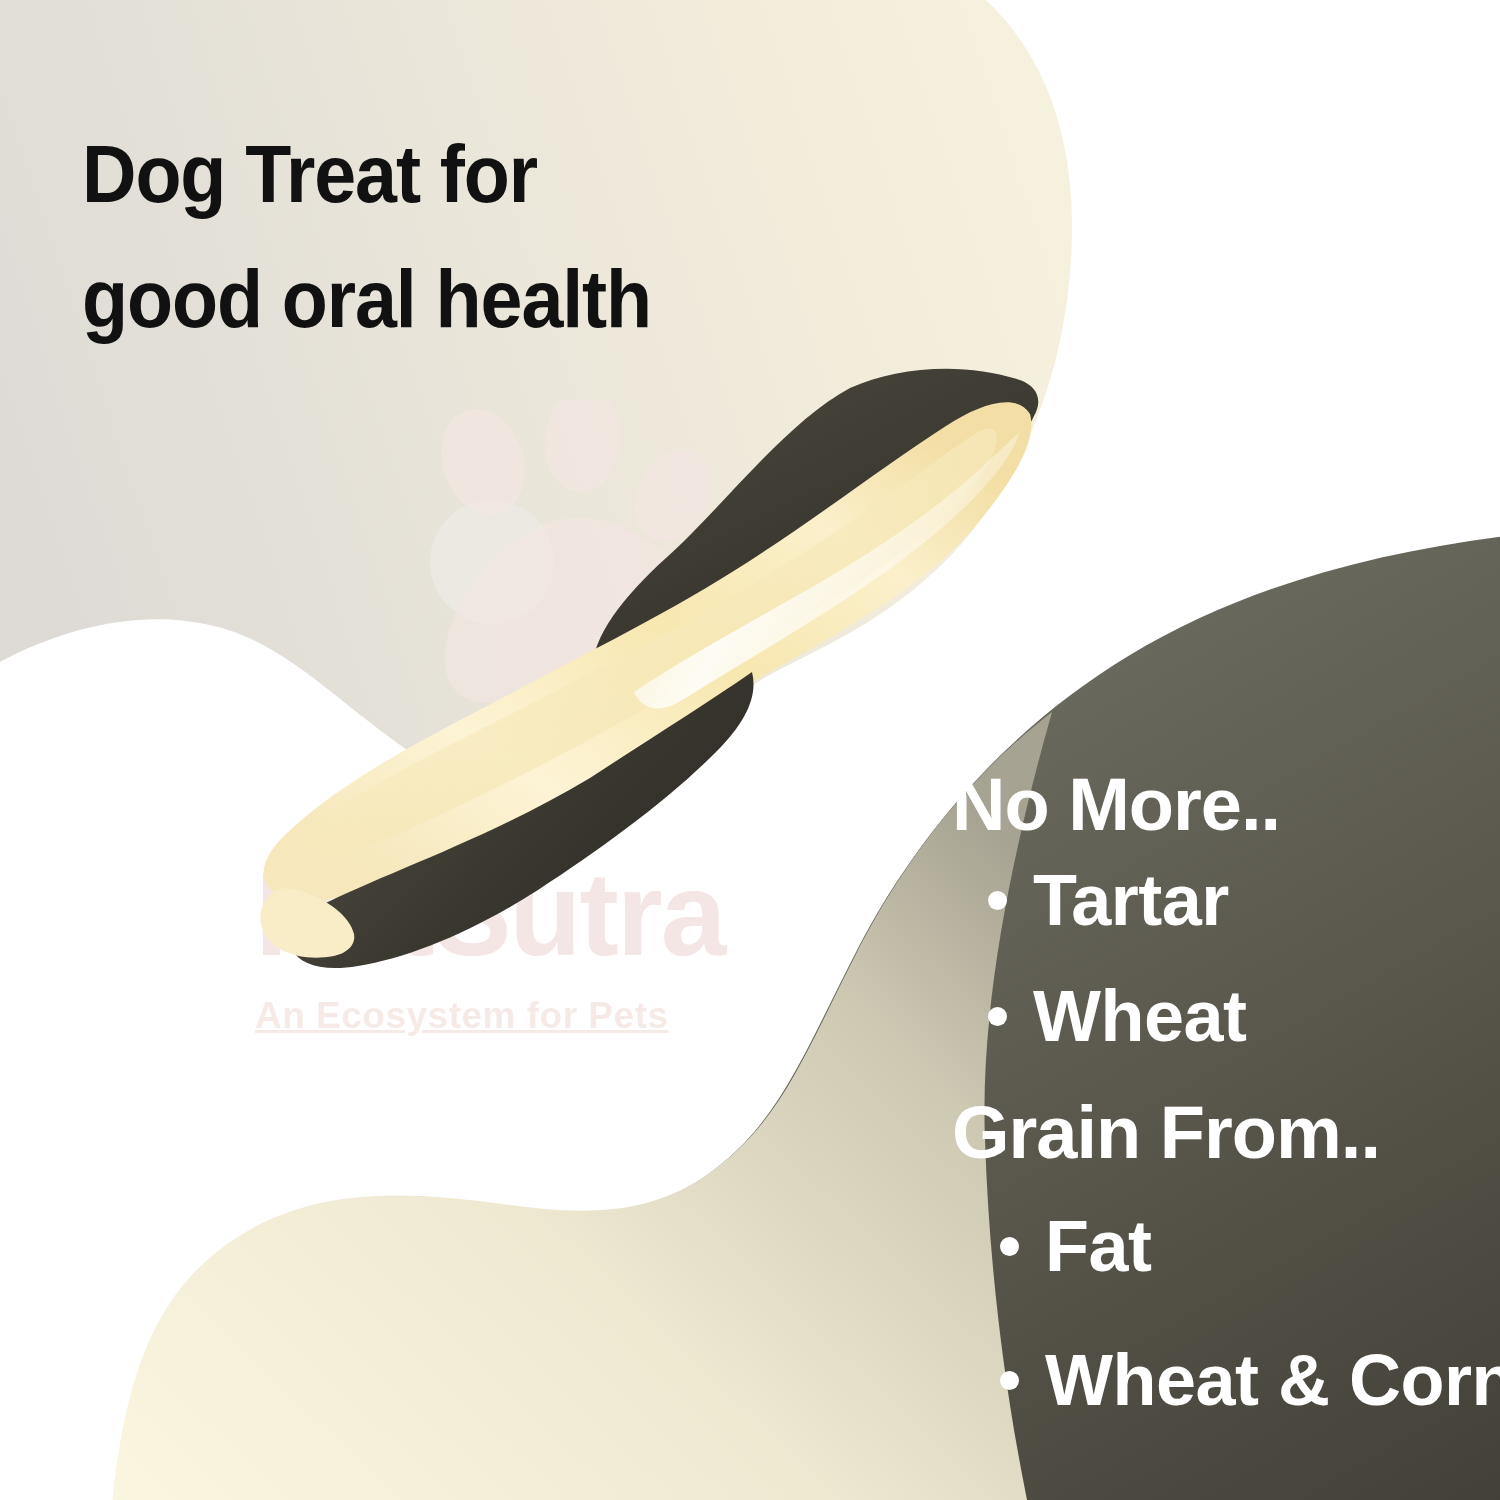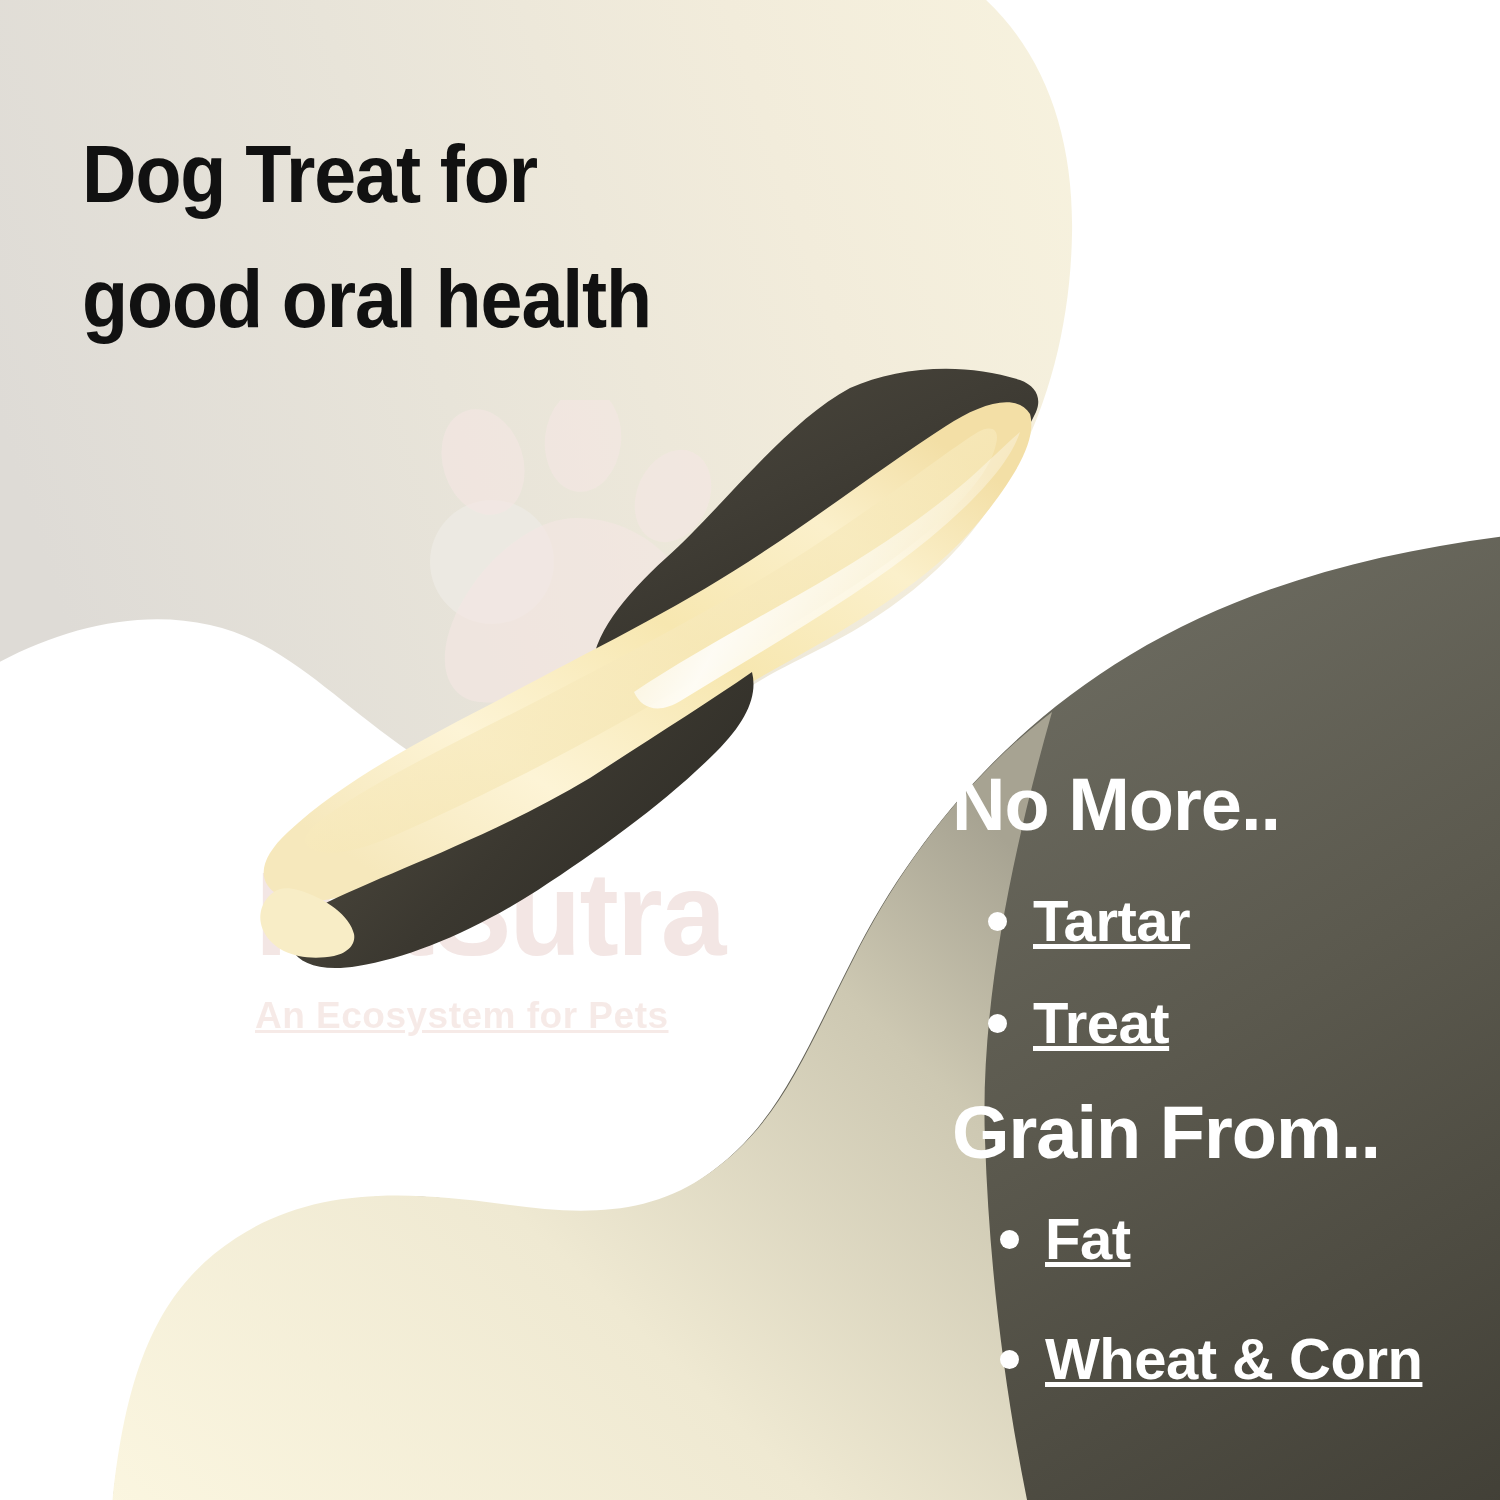--- a/index.html
+++ b/index.html
@@ -124,29 +124,28 @@
   }
   .bullet-dot {
     width: 19px;
     height: 19px;
     border-radius: 50%;
     background: #ffffff;
     flex: 0 0 auto;
     margin-right: 26px;
   }
   .bullet-label {
-    font-size: 58px;
+    font-size: 72px;
     font-weight: bold;
     line-height: 1.0;
     letter-spacing: -0.5px;
-    text-decoration: underline;
-  }
-
-  
-  #group-no-more .group-heading { margin-bottom: 50px; }
+  }
+
+  
+  #group-no-more .group-heading { margin-bottom: 22px; }
   #group-no-more .bullet-item { margin-left: 36px; margin-bottom: 44px; }
 
   
   #group-free-from { margin-top: 22px; }
   #group-free-from .group-heading { margin-bottom: 40px; }
   #group-free-from .bullet-item { margin-left: 48px; margin-bottom: 62px; }
   #group-free-from .bullet-item:last-child { margin-bottom: 6px; }
 </style>
 </head>
 <body>
@@ -322,21 +321,21 @@
 
     <div id="group-no-more">
       <div class="group-heading">No More..</div>
       <ul class="bullet-list">
         <li class="bullet-item">
           <span class="bullet-dot"></span>
           <span class="bullet-label">Tartar</span>
         </li>
         <li class="bullet-item">
           <span class="bullet-dot"></span>
-          <span class="bullet-label">Treat</span>
+          <span class="bullet-label">Wheat</span>
         </li>
       </ul>
     </div>
 
     <div id="group-free-from">
       <div class="group-heading">Grain From..</div>
       <ul class="bullet-list">
         <li class="bullet-item">
           <span class="bullet-dot"></span>
           <span class="bullet-label">Fat</span>

